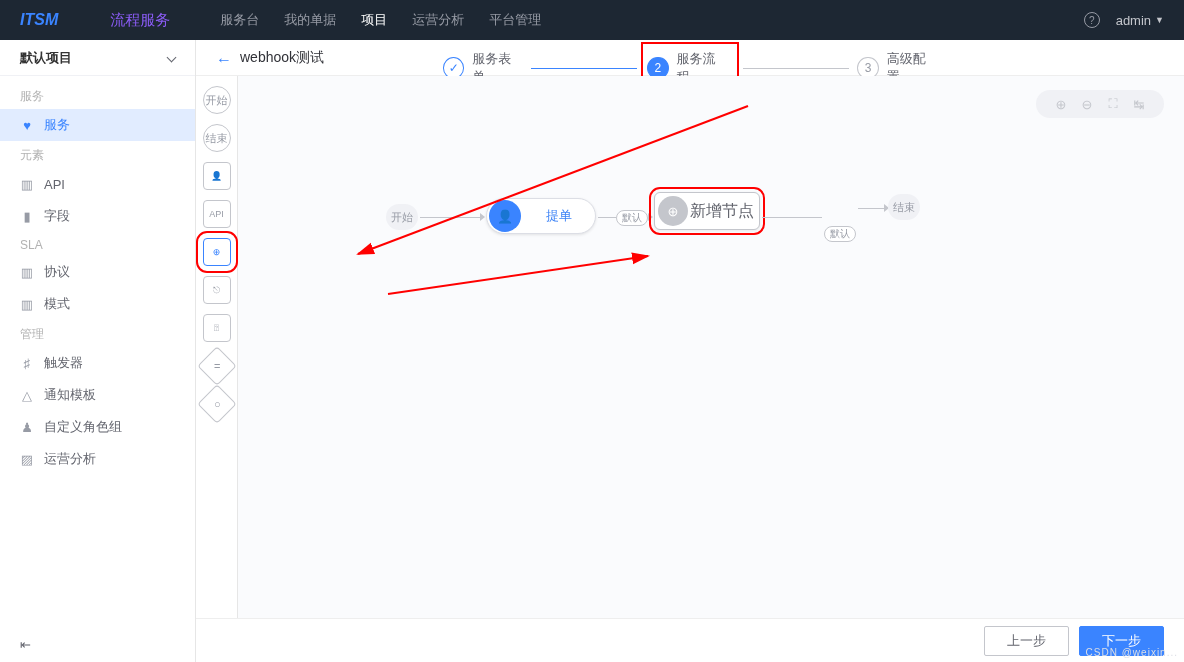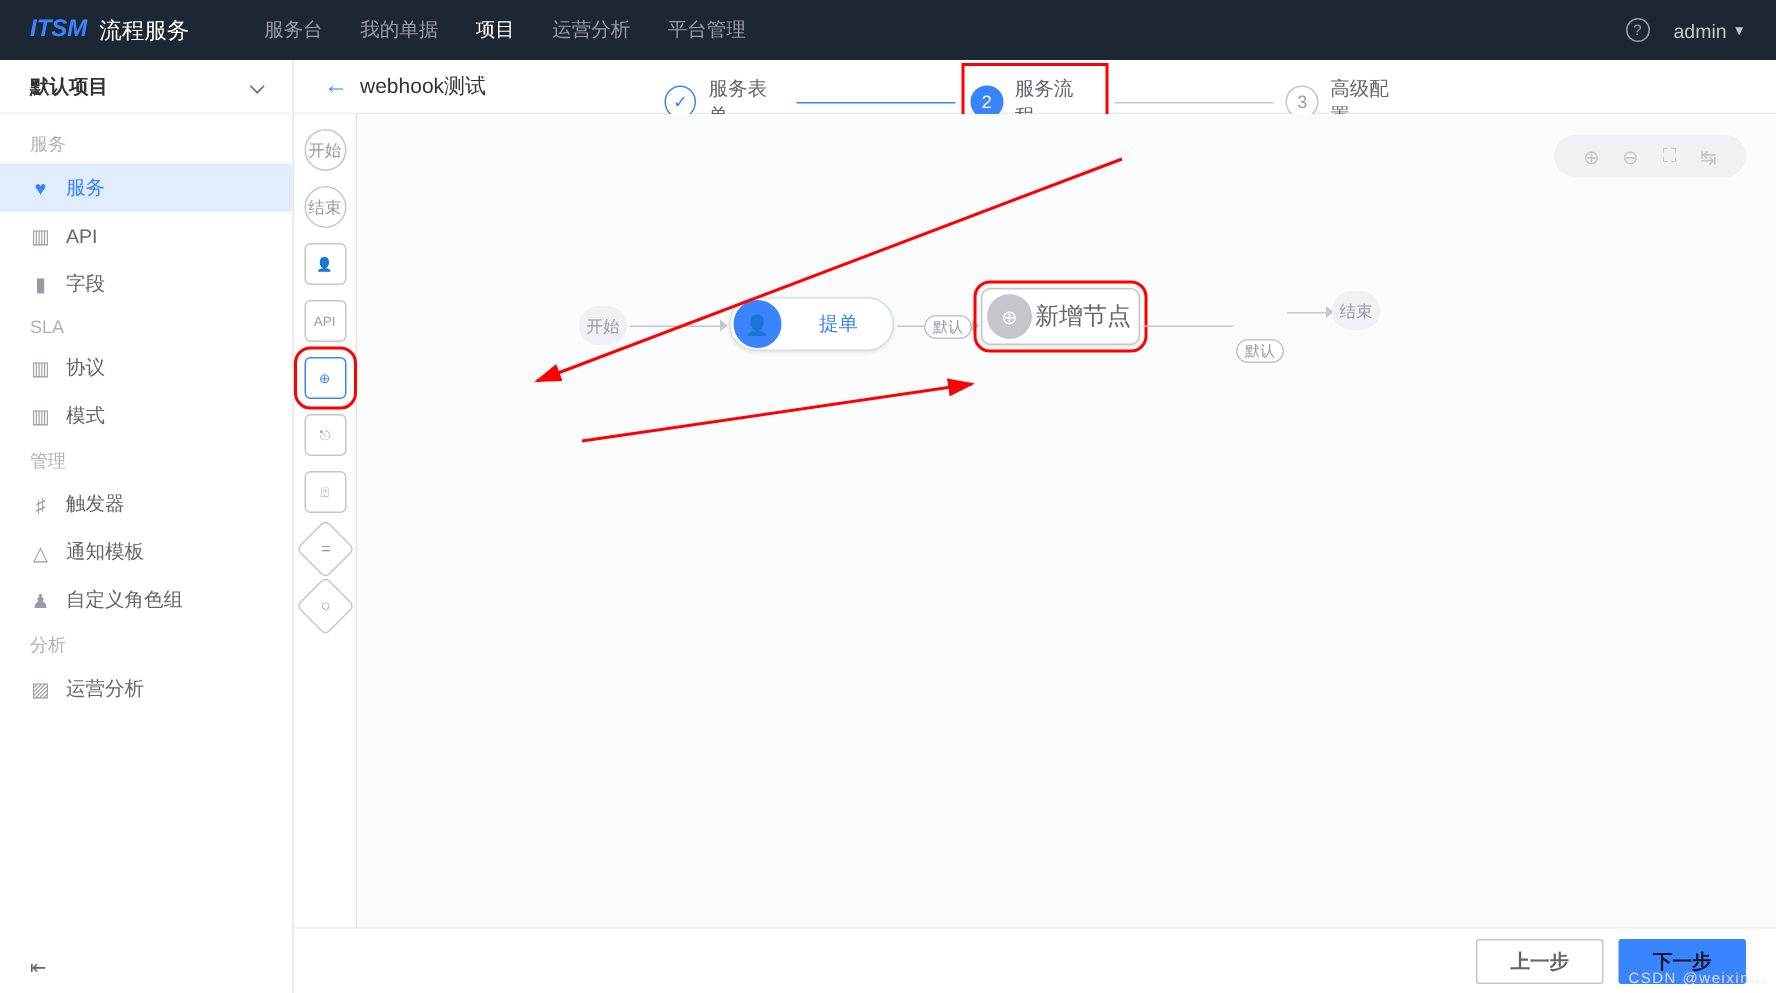--- a/index.html
+++ b/index.html
@@ -2,21 +2,21 @@
 <html><head>
 <meta charset="utf-8">
 <style>
 * { margin: 0; padding: 0; box-sizing: border-box; }
 body { font-family: -apple-system, BlinkMacSystemFont, "Segoe UI", "PingFang SC", "Microsoft YaHei", sans-serif; font-size: 13px; color: #333; background: #fff; width: 1184px; height: 662px; overflow: hidden; position: relative; }
 
 
 .header { height: 40px; background: #1d2733; display: flex; align-items: center; padding: 0 20px; color: #c4c6cc; }
 .logo { display: flex; align-items: flex-start; margin-right: 50px; }
 .logo-text { color: #3a84ff; font-weight: bold; font-style: italic; font-size: 16px; margin-right: 8px; }
-.logo-label { color: #ffffff; font-size: 15px; }
+.logo-label { color: #8b5cf6; font-size: 15px; margin-left: 44px; }
 .nav-items { display: flex; gap: 25px; }
 .nav-item { color: #979ba5; cursor: pointer; }
 .nav-item.active { color: #fff; }
 .header-right { margin-left: auto; display: flex; align-items: center; gap: 16px; }
 .header-user { color: #c4c6cc; cursor: pointer; display: flex; align-items: center; gap: 4px; }
 .help-icon { width: 16px; height: 16px; border: 1px solid #979ba5; border-radius: 50%; display: flex; align-items: center; justify-content: center; font-size: 10px; color: #979ba5; }
 
 
 .sidebar { position: absolute; top: 40px; left: 0; width: 196px; height: 622px; background: #fff; border-right: 1px solid #e6e6e6; }
 .project-select { height: 36px; display: flex; align-items: center; padding: 0 20px; justify-content: space-between; border-bottom: 1px solid #f0f1f5; font-weight: bold; }
@@ -69,24 +69,24 @@
 .palette { position: absolute; top: 36px; left: 0; width: 42px; bottom: 44px; background: #fff; border-right: 1px solid #e6e6e6; display: flex; flex-direction: column; align-items: center; padding-top: 10px; gap: 10px; }
 .palette-item { width: 28px; height: 28px; border: 1px solid #c4c6cc; border-radius: 50%; display: flex; align-items: center; justify-content: center; color: #979ba5; font-size: 11px; cursor: grab; background: #fff; }
 .palette-item.rect { border-radius: 4px; font-size: 9px; }
 .palette-item.diamond { transform: rotate(45deg); border-radius: 4px; }
 .palette-item.diamond span { transform: rotate(-45deg); }
 .palette-item.active { border-color: #3a84ff; color: #3a84ff; }
 .palette-item.highlighted { outline: 2px solid #ff0000; outline-offset: 5px; }
 .tooltip { position: absolute; top: 202px; left: 48px; background: #313238; color: #fff; padding: 5px 12px; border-radius: 2px; font-size: 12px; white-space: nowrap; }
 
 
-.footer { position: absolute; bottom: 0; left: 0; right: 0; height: 44px; background: #fff; border-top: 1px solid #eee; display: flex; justify-content: flex-end; align-items: center; padding: 0 20px; gap: 10px; font-weight: bold; }
+.footer { position: absolute; bottom: 0; left: 0; right: 0; height: 44px; background: #fff; border-top: 1px solid #eee; display: flex; justify-content: flex-end; align-items: center; padding: 0 20px; gap: 10px; }
 .btn { height: 30px; padding: 0 22px; border-radius: 2px; cursor: pointer; font-size: 13px; display: flex; align-items: center; }
 .btn-default { border: 1px solid #c4c6cc; background: #fff; color: #63656e; }
-.btn-primary { border: 1px solid #3a84ff; background: #3a84ff; color: #0f172a; }
+.btn-primary { border: 1px solid #3a84ff; background: #3a84ff; color: #ffffff; }
 
 
 .red-arrow { position: absolute; pointer-events: none; }
 
 .watermark { position: absolute; bottom: 4px; right: 6px; font-size: 10px; color: #dcdee5; letter-spacing: 1px; }
 </style>
 </head>
 <body>
 
 <div class="header">
@@ -115,20 +115,21 @@
     <span>默认项目</span>
     <span class="chevron"></span>
   </div>
   <div class="side-menu">
     <div class="side-group">服务</div>
     <div class="side-item active">
         <span class="side-icon">♥</span>
         <span>服务</span>
       </div>
 
+    <div class="side-group">元素</div>
     <div class="side-item">
         <span class="side-icon">▥</span>
         <span>API</span>
       </div>
     <div class="side-item">
         <span class="side-icon">▮</span>
         <span>字段</span>
       </div>
 
     <div class="side-group">SLA</div>
@@ -148,21 +149,20 @@
       </div>
     <div class="side-item">
         <span class="side-icon">△</span>
         <span>通知模板</span>
       </div>
     <div class="side-item">
         <span class="side-icon">♟</span>
         <span>自定义角色组</span>
       </div>
 
-    <div class="side-group">分析</div>
     <div class="side-item">
         <span class="side-icon">▨</span>
         <span>运营分析</span>
       </div>
   </div>
   <div class="collapse-btn">⇤</div>
 </div>
 
 <div class="content">
   <div class="breadcrumb">

